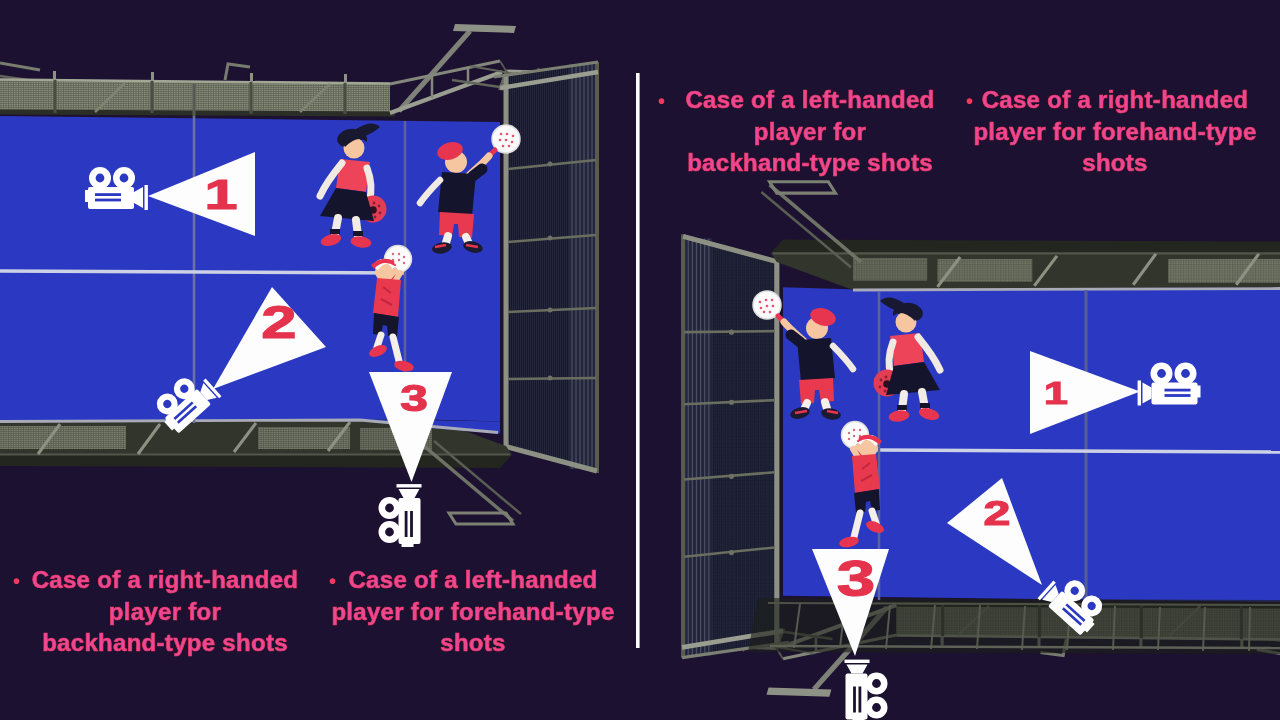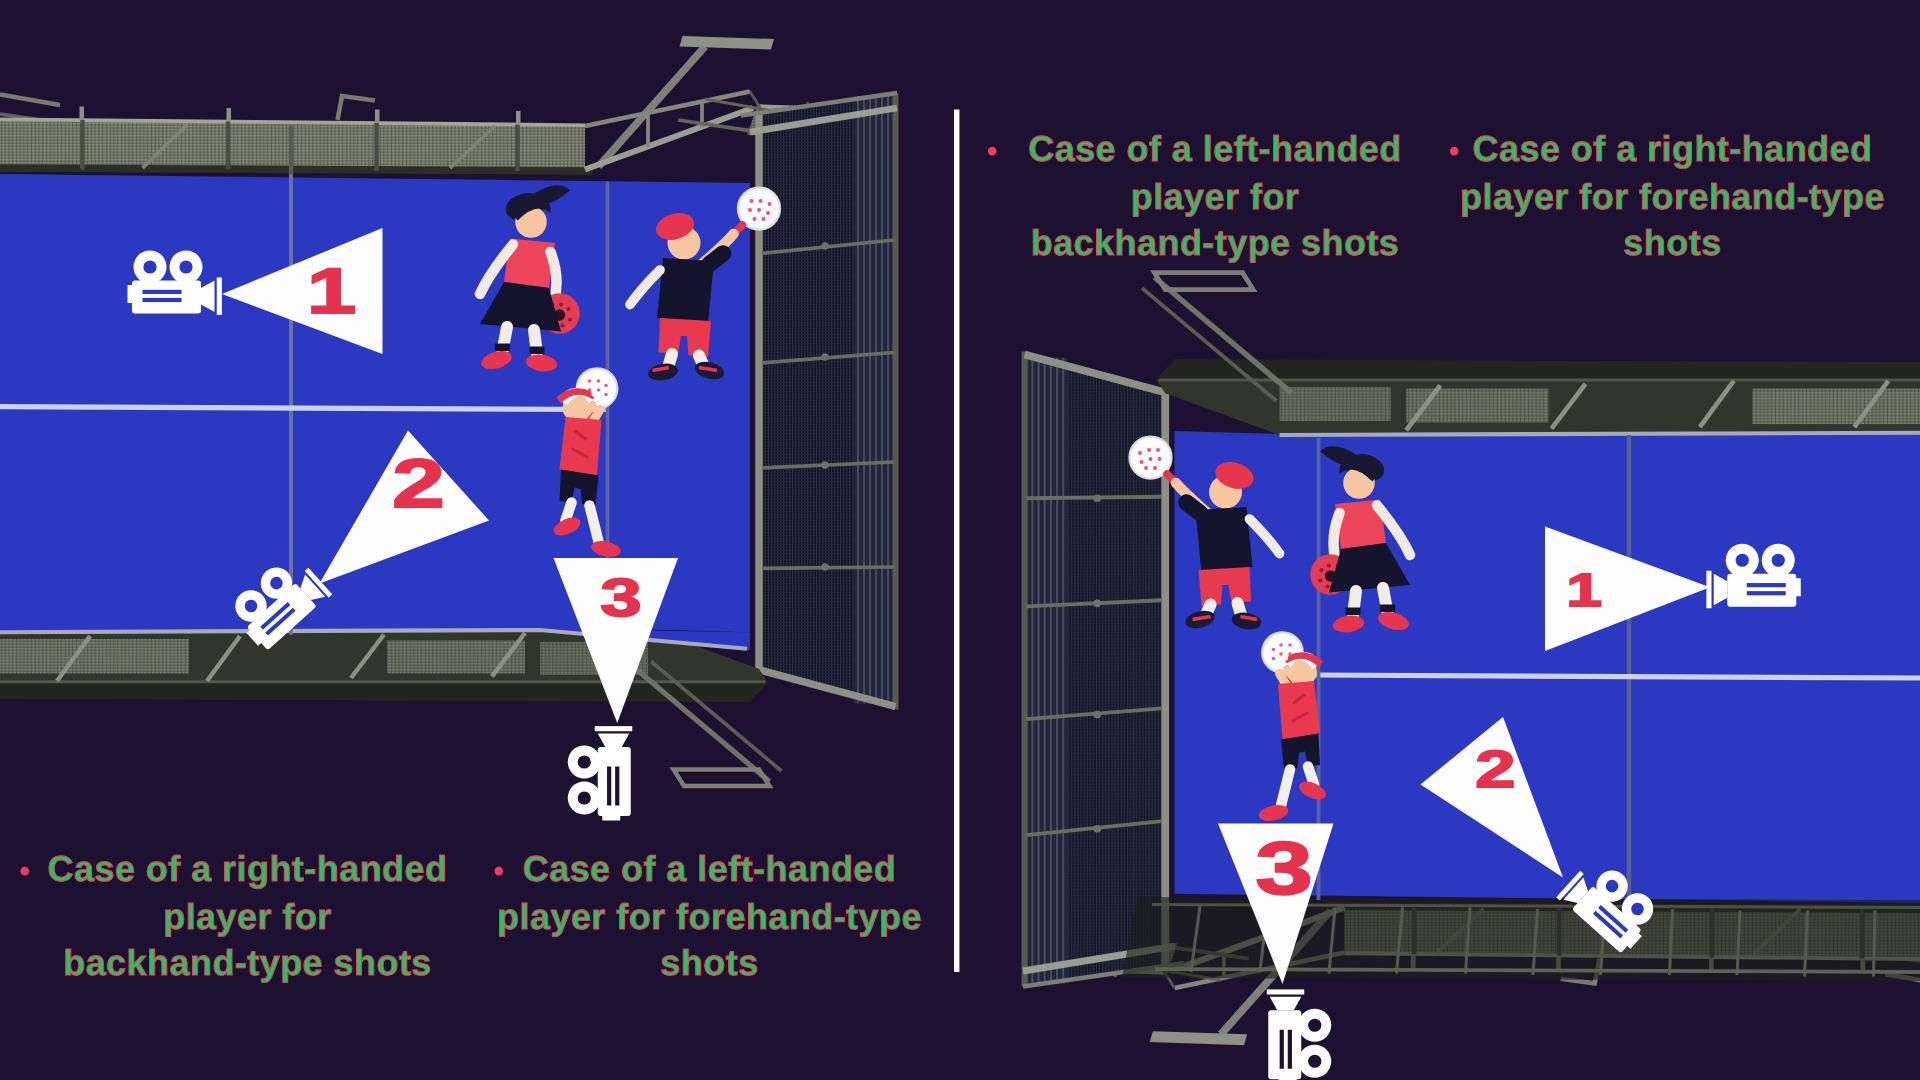--- a/index.html
+++ b/index.html
@@ -1,18 +1,18 @@
 <!DOCTYPE html>
 <html><head>
 <meta charset="utf-8">
 <style>
   html,body{margin:0;padding:0;background:#1c1130;width:1280px;height:720px;overflow:hidden;}
   #stage{position:relative;width:1280px;height:720px;font-family:"Liberation Sans",sans-serif;}
   svg{position:absolute;top:0;left:0;}
-  .txt{position:absolute;color:#22c55e;font-weight:bold;font-size:24px;line-height:31.5px;text-align:center;letter-spacing:0.3px;-webkit-text-stroke:0.7px #f23a5f;}
+  .txt{position:absolute;color:#ec4899;font-weight:bold;font-size:24px;line-height:31.5px;text-align:center;letter-spacing:0.3px;-webkit-text-stroke:0.7px #f23a5f;}
   .bullet{position:absolute;color:#f23a5f;font-size:20px;font-weight:bold;}
 </style>
 </head>
 <body>
 <div id="stage">
 <svg width="1280" height="720" viewBox="0 0 1280 720">
 <defs>
   <pattern id="mesh" width="5" height="4" patternUnits="userSpaceOnUse">
     <rect width="5" height="4" fill="#6b6f60"></rect>
     <path d="M0 0.5H5M0 2.5H5" stroke="#8f947f" stroke-width="0.8"></path>

